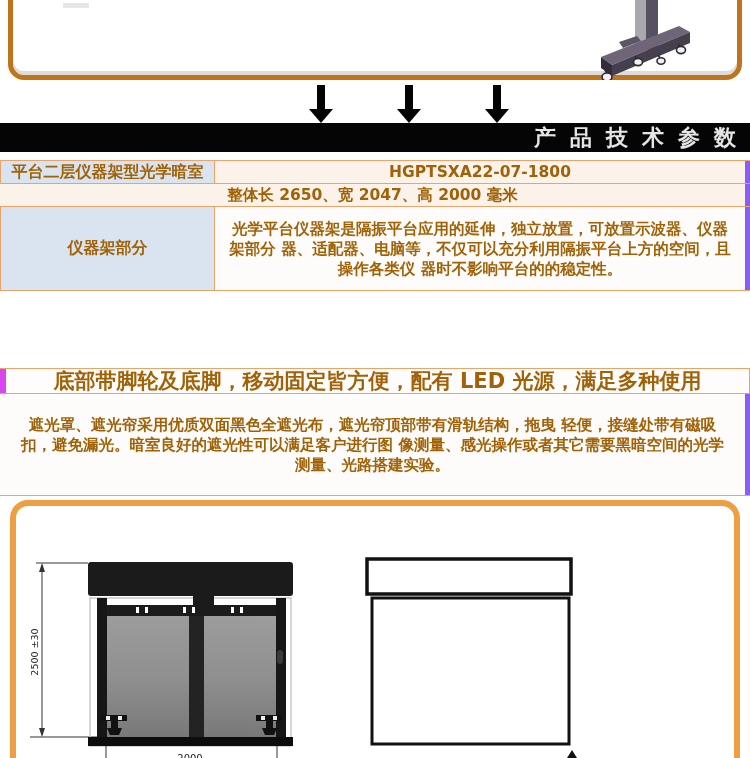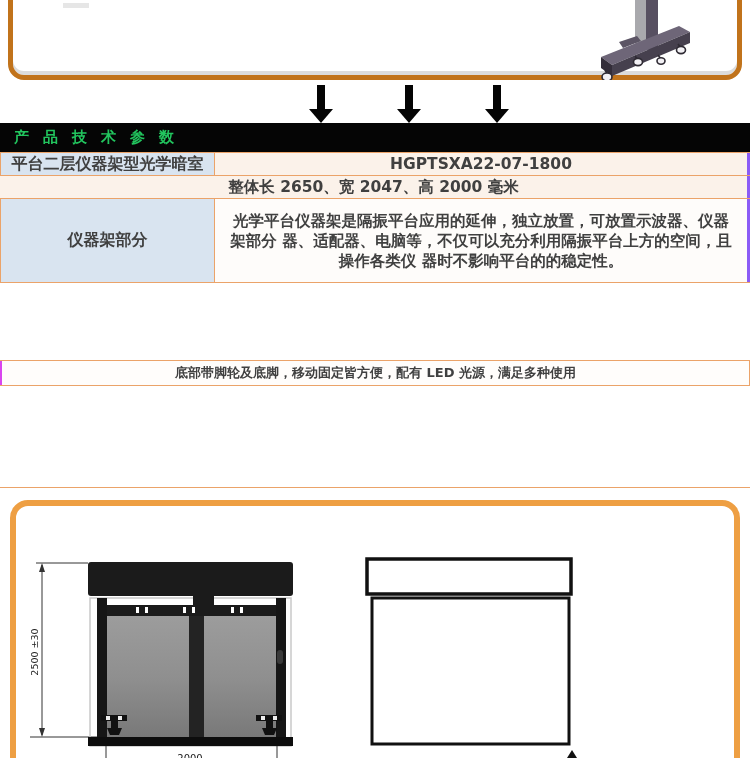--- a/index.html
+++ b/index.html
@@ -22,47 +22,47 @@
   
   .arrow { position:absolute; top:85px; width:24px; height:38px; }
   .arrow .shaft { position:absolute; left:8px; top:0; width:8px; height:25px; background:#040404; }
   .arrow .head  { position:absolute; left:0; top:24px; width:0; height:0;
     border-left:12px solid transparent; border-right:12px solid transparent;
     border-top:14px solid #040404; }
 
   
   .banner {
     position:absolute; left:0; top:123px; width:750px; height:29px;
-    background:#050505; color:#22c55e; display:flex; align-items:center; justify-content:flex-start;
-    font-size:15px; font-weight:bold; letter-spacing:14px; padding-left:14px;
+    background:#050505; color:#e5e5e5; display:flex; align-items:center; justify-content:flex-end;
+    font-size:22px; font-weight:bold; letter-spacing:14px; padding-left:14px;
   }
 
   
   .spec-table {
-    position:absolute; left:0; top:152px; width:750px;
-    border-top:1px solid #eba369; font-weight:bold; color:#404040;
+    position:absolute; left:0; top:160px; width:750px;
+    border-top:1px solid #eba369; font-weight:bold; color:#a16207;
   }
   .row { display:flex; width:100%; border-bottom:1px solid #eba369; }
   .cell-label {
     width:215px; flex:0 0 215px; background:#d9e4f0;
     border-left:1px solid #eba369; border-right:1px solid #eba369;
     display:flex; align-items:center; justify-content:center;
     font-size:16px; text-align:center;
   }
   .cell-value {
-    flex:1; background:#fefcfa; border-right:3px solid #8b5cf6;
+    flex:1; background:#fefcfa; border-right:5px solid #8b5cf6;
     display:flex; align-items:center; justify-content:center;
     font-size:15.5px; line-height:20px; text-align:center; padding:4px 14px;
     overflow:hidden;
   }
   .cell-value.tint { background:#fbf2ea; }
   .cell-full {
-    width:100%; background:#fffdfb; border-left:2px solid #d946ef; border-right:1px solid #eba369;
+    width:100%; background:#fffdfb; border-left:6px solid #d946ef; border-right:1px solid #eba369;
     display:flex; align-items:center; justify-content:center;
-    font-size:13px; text-align:center; overflow:hidden;
+    font-size:21px; text-align:center; overflow:hidden;
   }
   .h23 { height:23px; } .h84 { height:84px; } .h78 { height:78px; }
   .h25 { height:25px; } .h102 { height:102px; }
 
   
   .bottom-box {
     position:absolute; left:10px; top:500px; width:730px; height:300px;
     background:#fff; border:6px solid #ee9f43; border-radius:18px;
   }
   .drawings-svg { position:absolute; left:0; top:540px; }
@@ -126,20 +126,21 @@
     <div class="row h84">
       <div class="cell-label">仪器架部分</div>
       <div class="cell-value">光学平台仪器架是隔振平台应用的延伸，独立放置，可放置示波器、仪器架部分 器、适配器、电脑等，不仅可以充分利用隔振平台上方的空间，且操作各类仪 器时不影响平台的的稳定性。</div>
     </div>
     <div class="row h78">
     </div>
     <div class="row h25">
       <div class="cell-full">底部带脚轮及底脚，移动固定皆方便，配有 LED 光源，满足多种使用</div>
     </div>
     <div class="row h102">
+      <div class="cell-value">遮光罩、遮光帘采用优质双面黑色全遮光布，遮光帘顶部带有滑轨结构，拖曳 轻便，接缝处带有磁吸扣，避免漏光。暗室良好的遮光性可以满足客户进行图 像测量、感光操作或者其它需要黑暗空间的光学测量、光路搭建实验。</div>
     </div>
   </div>
 
   <div class="bottom-box"></div>
 
   <svg class="drawings-svg" width="750" height="218" viewBox="0 540 750 218">
     <defs>
       <linearGradient id="panelGrad" x1="0" y1="0" x2="0" y2="1">
         <stop offset="0" stop-color="#9d9d9d"></stop>
         <stop offset="0.5" stop-color="#8f8f8f"></stop>

